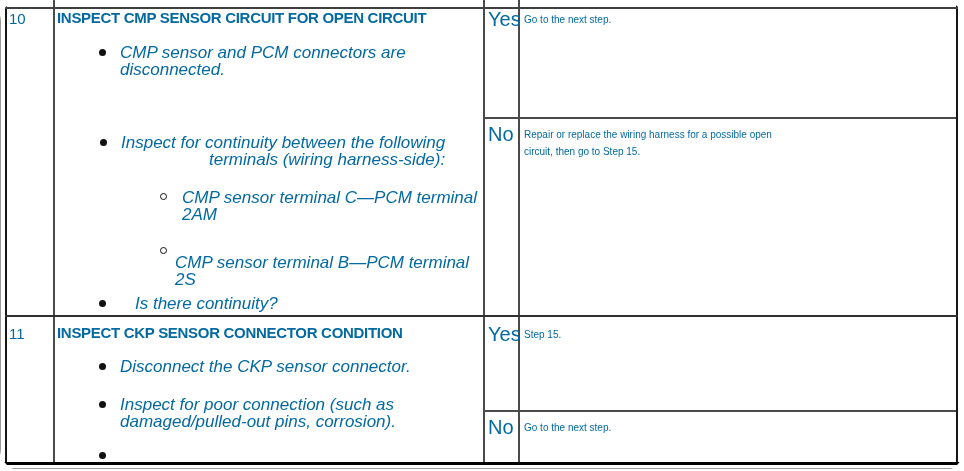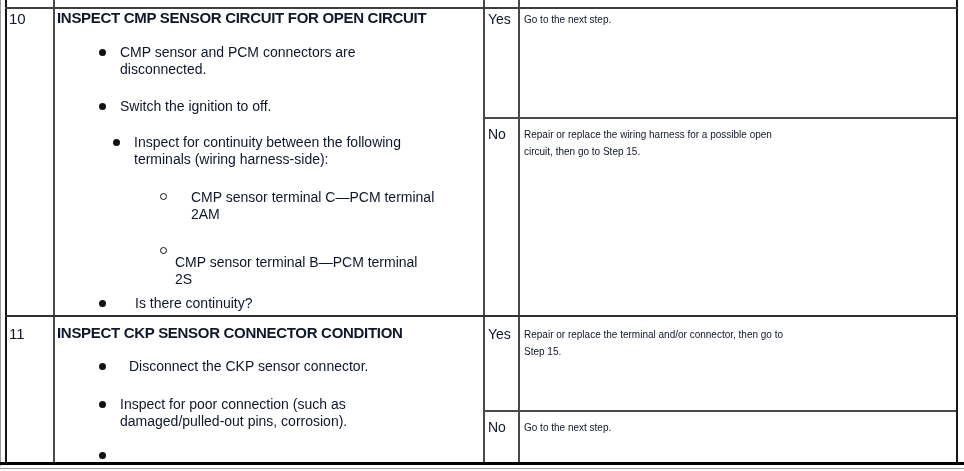--- a/index.html
+++ b/index.html
@@ -1,40 +1,41 @@
 <!DOCTYPE html>
 <html><head>
 <meta charset="utf-8">
 <style>
   html,body{margin:0;padding:0;background:#fff;}
   .page{
     position:relative;
     width:964px;height:471px;
     background:#ffffff;
     font-family:"Liberation Sans", sans-serif;
-    color:#0f172a;
+    color:#0369a1;
     overflow:hidden;
+    border-radius:22px;
   }
   .vline{position:absolute;}
   .hline{position:absolute;}
   .step-num{position:absolute;font-size:15px;line-height:17px;}
   .row-title{position:absolute;font-size:15px;font-weight:bold;letter-spacing:-0.3px;white-space:nowrap;}
-  .flag{position:absolute;font-size:14px;line-height:17px;}
+  .flag{position:absolute;font-size:20px;line-height:17px;}
   .action{position:absolute;font-size:10px;line-height:17px;}
   .action div{white-space:nowrap;}
   .bullet{position:absolute;display:flex;align-items:flex-start;}
   .bullet .disc{
     flex:0 0 auto;width:7px;height:7px;border-radius:50%;
     background:#111;margin-top:5px;
   }
   .bullet .ring{
     flex:0 0 auto;width:5px;height:5px;border-radius:50%;
     border:1.6px solid #111;background:#fff;margin-top:4px;
   }
-  .bullet .blines{margin-left:14px;font-size:14px;line-height:17px;}
+  .bullet .blines{margin-left:14px;font-size:17px;line-height:17px;font-style:italic;}
   .bullet.sub .blines{margin-left:15px;}
   .blines div{white-space:nowrap;}
 </style>
 </head>
 <body>
 
 <div class="page">
 
   <div class="vline" style="left:0;top:0;width:1px;height:466px;background:#9a9a9a;"></div>
   <div class="vline" style="left:5px;top:0;width:2px;height:462px;background:#161616;"></div>
@@ -54,36 +55,30 @@
   <div class="row-title" style="left:57px;top:9px;">INSPECT CMP SENSOR CIRCUIT FOR OPEN CIRCUIT</div>
 
   <div class="bullet" style="left:99px;top:44px;">
     <span class="disc"></span>
     <div class="blines">
       <div>CMP sensor and PCM connectors are</div>
       <div>disconnected.</div>
     </div>
   </div>
 
-  <div class="bullet" style="left:99px;top:98px;">
-    <span class="disc"></span>
-    <div class="blines">
-      <div>Switch the ignition to off.</div>
-    </div>
-  </div>
 
-  <div class="bullet" style="left:113px;top:134px;">
+  <div class="bullet" style="left:100px;top:134px;text-align:right;">
     <span class="disc"></span>
     <div class="blines">
       <div>Inspect for continuity between the following</div>
       <div>terminals (wiring harness-side):</div>
     </div>
   </div>
 
-  <div class="bullet sub" style="left:160px;top:189px;gap:9px;">
+  <div class="bullet sub" style="left:160px;top:189px;">
     <span class="ring"></span>
     <div class="blines">
       <div>CMP sensor terminal C—PCM terminal</div>
       <div>2AM</div>
     </div>
   </div>
 
   <div class="bullet sub" style="left:160px;top:243px;flex-direction:column;">
     <span class="ring"></span>
     <div class="blines">
@@ -106,42 +101,41 @@
 
   <div class="flag" style="left:488px;top:126px;">No</div>
   <div class="action" style="left:524px;top:126px;">
     <div>Repair or replace the wiring harness for a possible open</div>
     <div>circuit, then go to Step 15.</div>
   </div>
 
   <div class="step-num" style="left:9px;top:325px;">11</div>
   <div class="row-title" style="left:57px;top:324px;">INSPECT CKP SENSOR CONNECTOR CONDITION</div>
 
-  <div class="bullet" style="left:99px;top:358px;gap:9px;">
+  <div class="bullet" style="left:99px;top:358px;">
     <span class="disc"></span>
     <div class="blines">
       <div>Disconnect the CKP sensor connector.</div>
     </div>
   </div>
 
   <div class="bullet" style="left:99px;top:396px;">
     <span class="disc"></span>
     <div class="blines">
       <div>Inspect for poor connection (such as</div>
       <div>damaged/pulled-out pins, corrosion).</div>
     </div>
   </div>
 
   <div class="bullet" style="left:99px;top:447px;">
     <span class="disc"></span>
   </div>
 
   <div class="flag" style="left:488px;top:326px;">Yes</div>
   <div class="action" style="left:524px;top:326px;">
-    <div>Repair or replace the terminal and/or connector, then go to</div>
     <div>Step 15.</div>
   </div>
 
   <div class="flag" style="left:488px;top:419px;">No</div>
   <div class="action" style="left:524px;top:419px;">
     <div>Go to the next step.</div>
   </div>
 
 </div>
 

